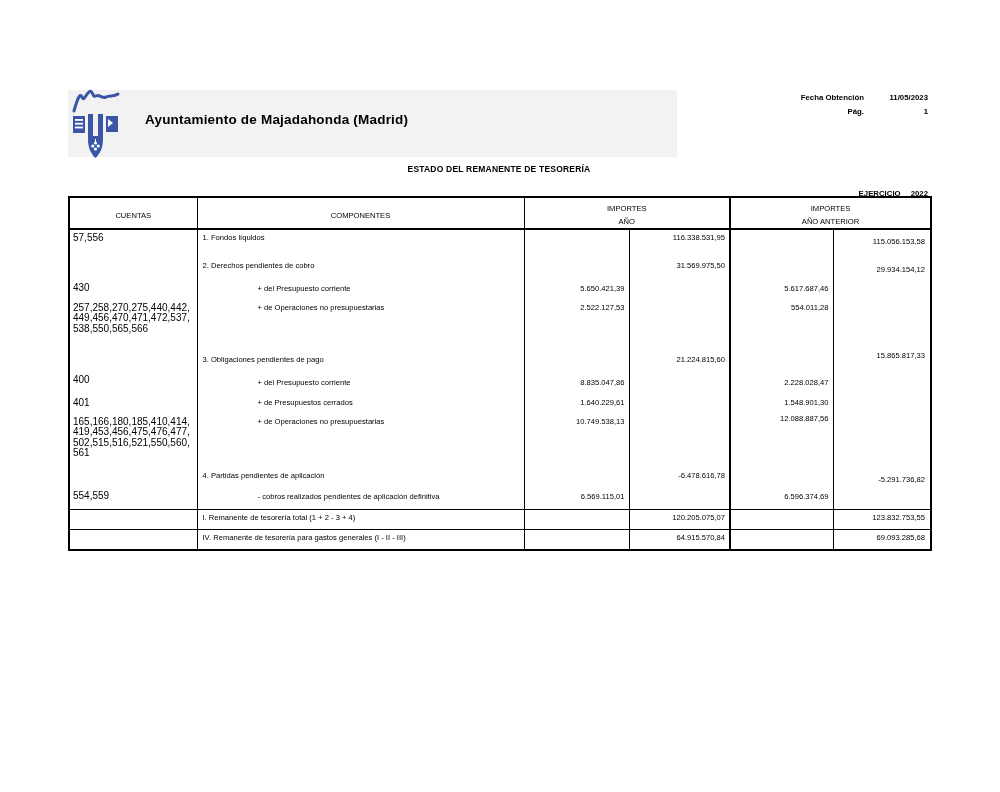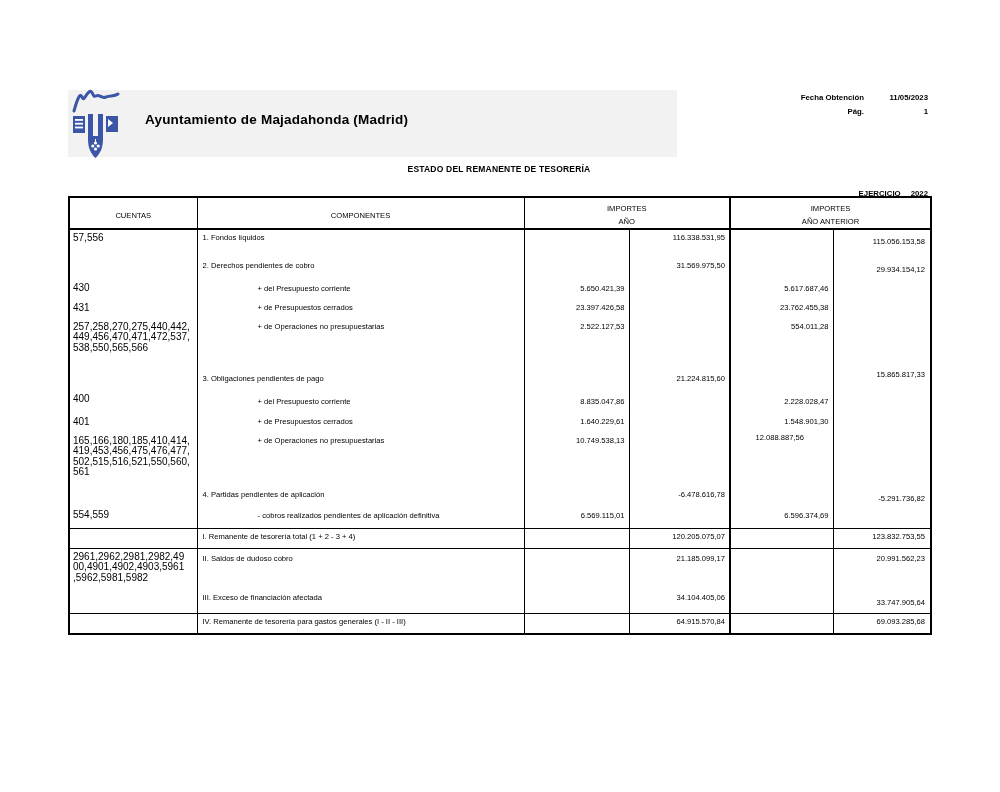--- a/index.html
+++ b/index.html
@@ -115,28 +115,20 @@
         </tr>
         <tr>
           <td class="col-cuentas" style="height: 17px;">430</td>
           <td class="col-comp sub" style="padding-top: 4px;">+ del Presupuesto corriente</td>
           <td class="col-v1" style="padding-top: 4px;">5.650.421,39</td>
           <td class="col-v2" style="padding-top: 4px;"></td>
           <td class="col-v3" style="padding-top: 4px;">5.617.687,46</td>
           <td class="col-v4" style="padding-top: 4px;"></td>
         </tr>
         <tr>
-          <td class="col-cuentas" style="height: 16px;">431</td>
-          <td class="col-comp sub" style="padding-top: 3px;">+ de Presupuestos cerrados</td>
-          <td class="col-v1" style="padding-top: 3px;">23.397.426,58</td>
-          <td class="col-v2" style="padding-top: 3px;"></td>
-          <td class="col-v3" style="padding-top: 3px;">23.762.455,38</td>
-          <td class="col-v4" style="padding-top: 3px;"></td>
-        </tr>
-        <tr>
           <td class="col-cuentas" style="height: 46px;">257,258,270,275,440,442,
 449,456,470,471,472,537,
 538,550,565,566</td>
           <td class="col-comp sub" style="padding-top: 3px;">+ de Operaciones no presupuestarias</td>
           <td class="col-v1" style="padding-top: 3px;">2.522.127,53</td>
           <td class="col-v2" style="padding-top: 3px;"></td>
           <td class="col-v3" style="padding-top: 3px;">554.011,28</td>
           <td class="col-v4" style="padding-top: 3px;"></td>
         </tr>
         <tr>
@@ -164,21 +156,21 @@
           <td class="col-v4" style="padding-top: 3px;"></td>
         </tr>
         <tr>
           <td class="col-cuentas" style="height: 46px;">165,166,180,185,410,414,
 419,453,456,475,476,477,
 502,515,516,521,550,560,
 561</td>
           <td class="col-comp sub" style="padding-top: 3px;">+ de Operaciones no presupuestarias</td>
           <td class="col-v1" style="padding-top: 3px;">10.749.538,13</td>
           <td class="col-v2" style="padding-top: 3px;"></td>
-          <td class="col-v3" style="padding-top: 0px; text-align: center;">12.088.887,56</td>
+          <td class="col-v3" style="padding-top: 0px;">12.088.887,56</td>
           <td class="col-v4" style="padding-top: 0px;"></td>
         </tr>
         <tr>
           <td class="col-cuentas" style="height: 22px;"></td>
           <td class="col-comp" style="padding-top: 8px;">4. Partidas pendientes de aplicación</td>
           <td class="col-v1" style="padding-top: 8px;"></td>
           <td class="col-v2" style="padding-top: 8px;">-6.478.616,78</td>
           <td class="col-v3" style="padding-top: 12px;"></td>
           <td class="col-v4" style="padding-top: 12px;">-5.291.736,82</td>
         </tr>
@@ -192,38 +184,20 @@
         </tr>
         <tr class="top1">
           <td class="col-cuentas" style="height: 16px;"></td>
           <td class="col-comp" style="padding-top: 3px;">I. Remanente de tesorería total (1 + 2 - 3 + 4)</td>
           <td class="col-v1" style="padding-top: 3px;"></td>
           <td class="col-v2" style="padding-top: 3px;">120.205.075,07</td>
           <td class="col-v3" style="padding-top: 3px;"></td>
           <td class="col-v4" style="padding-top: 3px;">123.832.753,55</td>
         </tr>
         <tr class="top1">
-          <td class="col-cuentas" style="height: 33px;">2961,2962,2981,2982,49
-00,4901,4902,4903,5961
-,5962,5981,5982</td>
-          <td class="col-comp" style="padding-top: 5px;">II. Saldos de dudoso cobro</td>
-          <td class="col-v1" style="padding-top: 5px;"></td>
-          <td class="col-v2" style="padding-top: 5px;">21.185.099,17</td>
-          <td class="col-v3" style="padding-top: 5px;"></td>
-          <td class="col-v4" style="padding-top: 5px;">20.991.562,23</td>
-        </tr>
-        <tr>
-          <td class="col-cuentas" style="height: 25px;"></td>
-          <td class="col-comp" style="padding-top: 8px;">III. Exceso de financiación afectada</td>
-          <td class="col-v1" style="padding-top: 8px;"></td>
-          <td class="col-v2" style="padding-top: 8px;">34.104.405,06</td>
-          <td class="col-v3" style="padding-top: 13px;"></td>
-          <td class="col-v4" style="padding-top: 13px;">33.747.905,64</td>
-        </tr>
-        <tr class="top1">
           <td class="col-cuentas" style="height: 16px;"></td>
           <td class="col-comp" style="padding-top: 3px; margin-top: 15px;">IV. Remanente de tesorería para gastos generales (I - II - III)</td>
           <td class="col-v1" style="padding-top: 3px;"></td>
           <td class="col-v2" style="padding-top: 3px;">64.915.570,84</td>
           <td class="col-v3" style="padding-top: 3px;"></td>
           <td class="col-v4" style="padding-top: 3px;">69.093.285,68</td>
         </tr>
       </tbody>
   </table>
 

